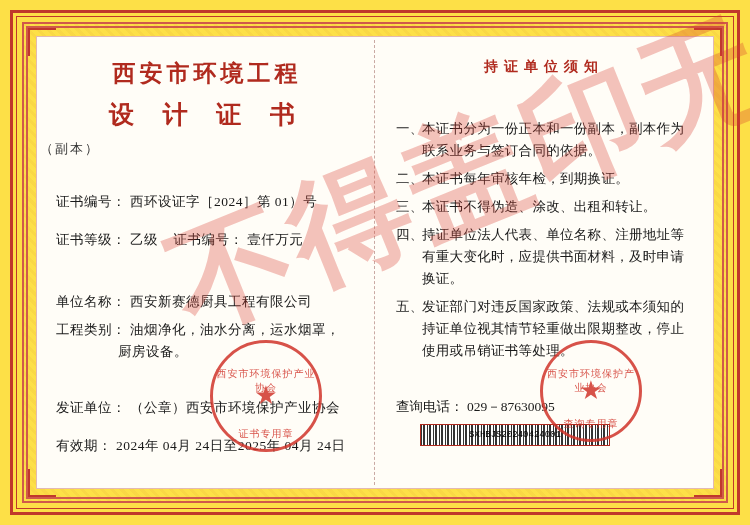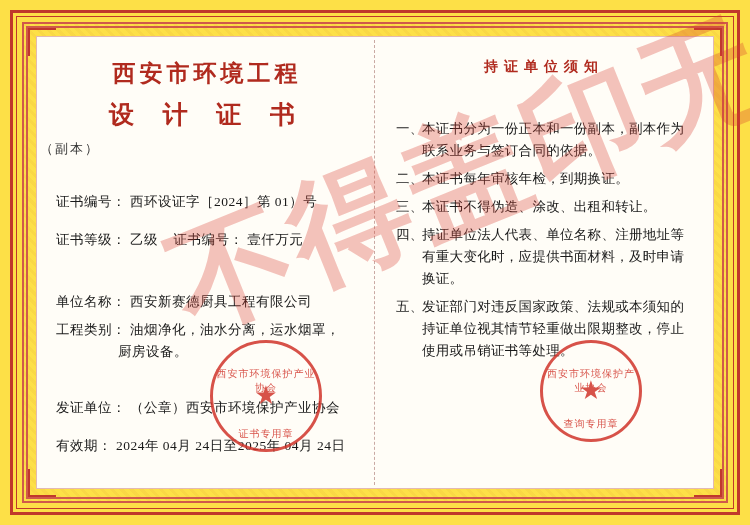--- a/index.html
+++ b/index.html
@@ -315,21 +315,28 @@
       <div class="notice-item">
         <span class="notice-idx">四、</span>
         <span class="notice-text">持证单位法人代表、单位名称、注册地址等有重大变化时，应提供书面材料，及时申请换证。</span>
       </div>
       <div class="notice-item">
         <span class="notice-idx">五、</span>
         <span class="notice-text">发证部门对违反国家政策、法规或本须知的持证单位视其情节轻重做出限期整改，停止使用或吊销证书等处理。</span>
       </div>
     </div>
 
-
+    <div class="hotline">
+      <span>查询电话：</span>
+      <span>029－87630095</span>
+    </div>
+
+    <div class="codebox">
+      <span>SXHBJS20240424001</span>
+    </div>
   </div>
 
   <div class="seal" id="seal-left">
     <div class="seal-top">西安市环境保护产业协会</div>
     <div class="star">★</div>
     <div class="seal-bottom">证书专用章</div>
   </div>
 
   <div class="seal" id="seal-right">
     <div class="seal-top">西安市环境保护产业协会</div>

